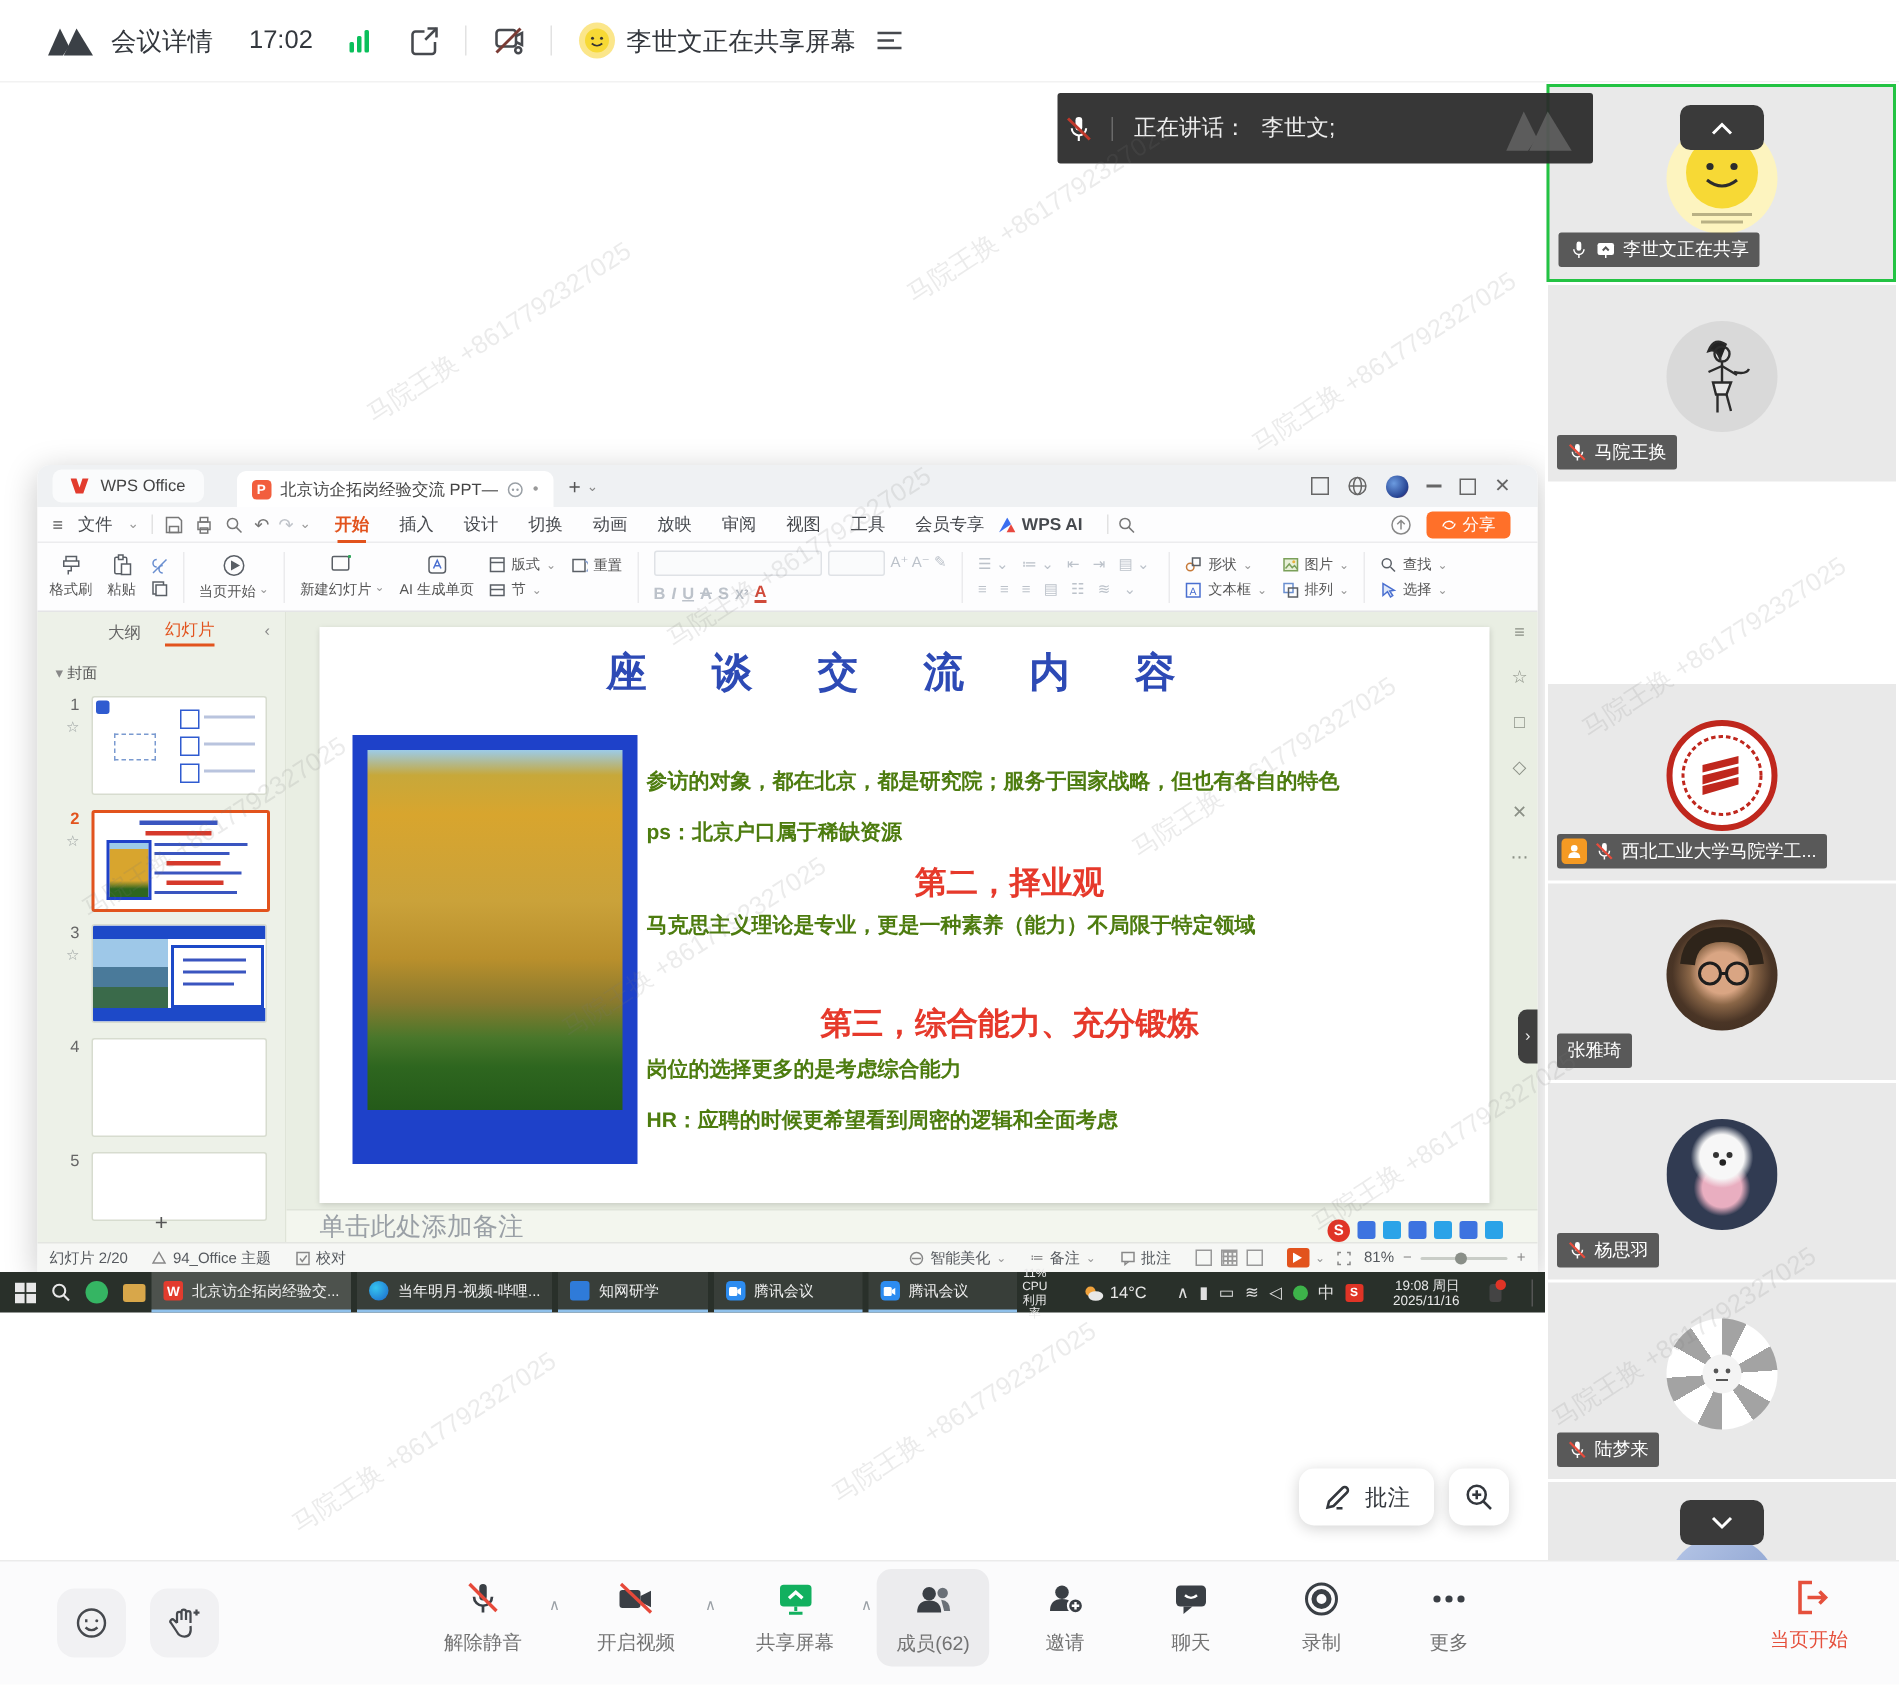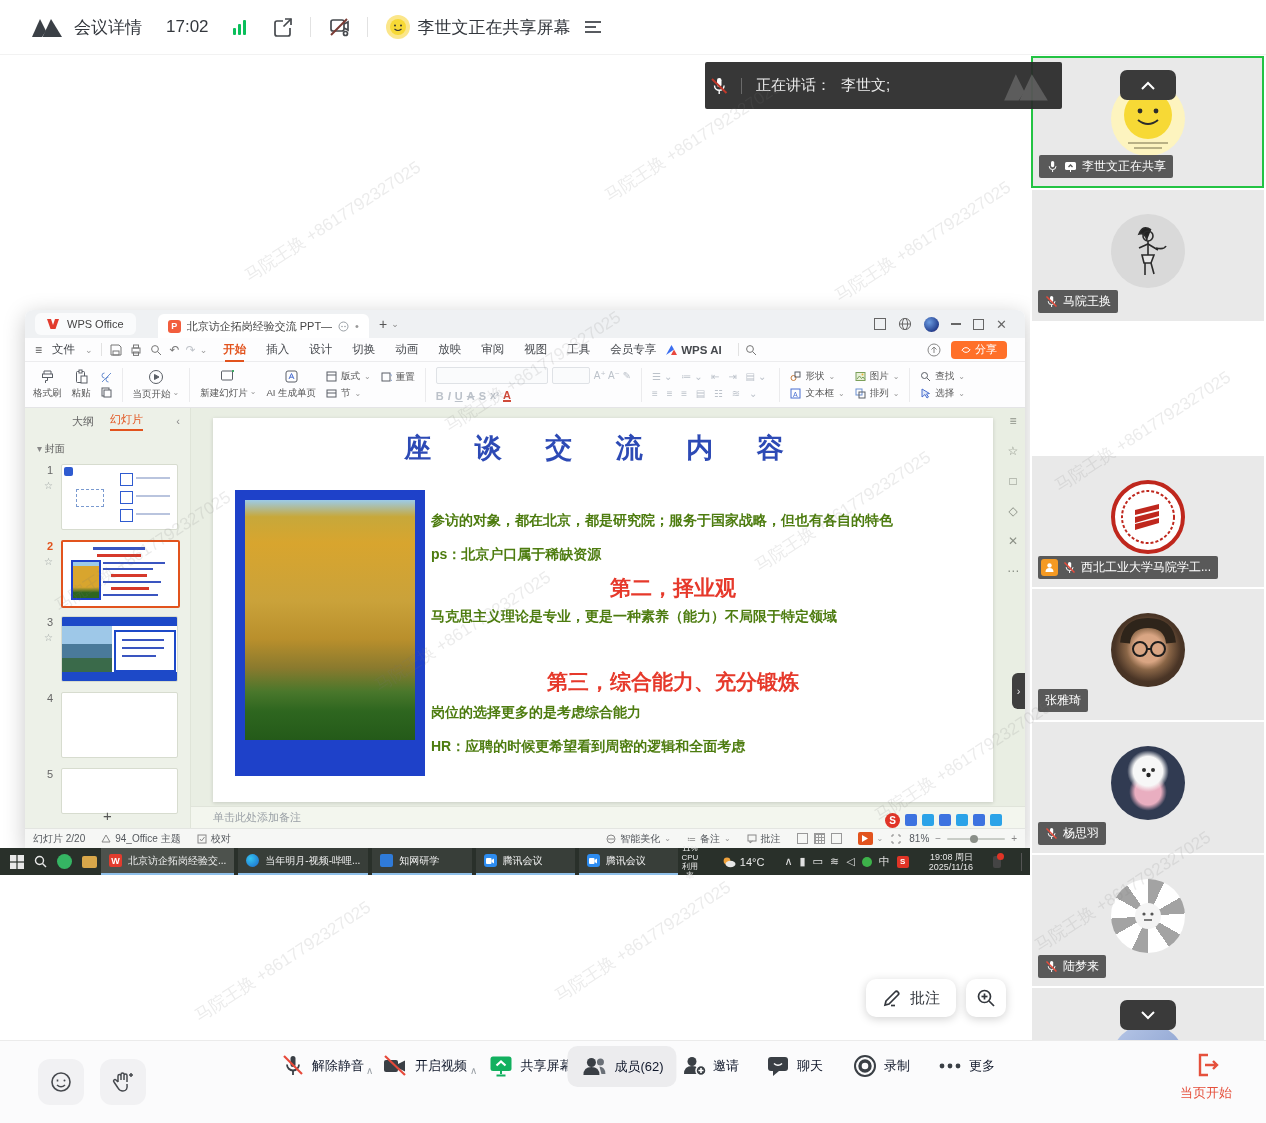--- a/index.html
+++ b/index.html
@@ -26,21 +26,21 @@
   .tile{position:absolute;left:2px;width:232px;height:131px;background:#e9e9e9;overflow:hidden;}
   .tile.active{left:1px;width:233px;height:132px;border:2px solid #23c343;box-sizing:border-box;}
   .ava{position:absolute;left:50%;top:24px;transform:translateX(-50%);width:74px;height:74px;border-radius:50%;overflow:hidden;}
   .chip{position:absolute;left:6px;bottom:8px;display:inline-flex;align-items:center;gap:5px;background:rgba(64,64,64,.85);color:#fff;font-size:12px;padding:3px 7px;border-radius:2px;max-width:210px;white-space:nowrap;}
   .chip .badge{width:17px;height:17px;background:#f59a23;border-radius:3px;display:flex;align-items:center;justify-content:center;margin-left:-4px;}
   .strip-btn{position:absolute;left:50%;transform:translateX(-50%);top:12px;width:56px;height:30px;background:#3a3a3a;border-radius:7px;display:flex;align-items:center;justify-content:center;z-index:3;}
 
   
   #bottombar{left:0;top:1040px;width:1266px;height:83px;background:#fbfbfc;border-top:1px solid #ebebeb;z-index:60;}
   .rb{position:absolute;top:18px;width:46px;height:46px;background:#f1f1f3;border-radius:12px;display:flex;align-items:center;justify-content:center;}
-  .ct{position:absolute;top:11px;transform:translateX(-50%);display:flex;flex-direction:row;align-items:center;gap:6px;font-size:13px;color:#0f172a;}
+  .ct{position:absolute;top:11px;transform:translateX(-50%);display:flex;flex-direction:column;align-items:center;gap:6px;font-size:13px;color:#737373;}
   .ct .ic{height:28px;display:flex;align-items:center;}
   .ct.hl{background:#ececee;border-radius:10px;padding:7px 13px 6px;top:5px;}
   .chv{position:absolute;top:24px;color:#9aa0a6;font-size:10px;}
   .leave{position:absolute;right:34px;top:11px;display:flex;flex-direction:column;align-items:center;gap:6px;font-size:13px;color:#e5503c;}
 
   
   #wps{left:25px;top:310px;width:1000px;height:538px;background:#fff;border-radius:8px 8px 0 0;box-shadow:0 5px 22px rgba(0,0,0,.22);z-index:5;}
   #wtabs{left:0;top:0;width:100%;height:28px;background:#eff1f3;border-radius:8px 8px 0 0;display:flex;align-items:center;box-sizing:border-box;padding:0 8px;}
   .hometab{height:22px;background:#fafbfc;border-radius:6px;display:flex;align-items:center;gap:6px;padding:0 12px;font-size:11px;color:#444;margin-left:2px;}
   .doctab{height:24px;background:#fff;border-radius:6px 6px 0 0;display:flex;align-items:center;gap:6px;padding:0 10px;font-size:11px;color:#444;margin-left:22px;align-self:flex-end;}
@@ -73,21 +73,21 @@
   #wedit{left:166px;top:98px;width:834px;height:398px;background:#e9eee3;}
   #slide{left:22px;top:10px;width:780px;height:384px;background:#fff;box-shadow:0 1px 4px rgba(0,0,0,.15);}
   .sl-title{left:0;top:12px;width:100%;text-align:center;font-size:27px;font-weight:bold;color:#2d4ab5;letter-spacing:18px;}
   .sl-h{left:140px;top:0;width:640px;text-align:center;font-size:21px;font-weight:bold;color:#e6392b;}
   .sl-p{left:218px;top:0;width:552px;font-size:14px;font-weight:bold;color:#4d7c0f;}
   #slimg{left:22px;top:72px;width:190px;height:286px;background:#1e41c9;}
   #slimg .photo{position:absolute;left:10px;top:10px;right:10px;height:240px;
     background:linear-gradient(180deg,#9ccbe8 0%,#c7a83a 7%,#d8a52e 18%,#caa23a 42%,#b98f2c 58%,#8a7a2e 70%,#49772b 80%,#2e661f 88%,#245a19 100%);}
   .vstrip{left:812px;top:6px;width:20px;display:flex;flex-direction:column;align-items:center;gap:16px;color:#8b9086;font-size:12px;}
   .handle{left:821px;top:265px;width:13px;height:36px;background:#3f3f3f;border-radius:6px 0 0 6px;color:#eee;display:flex;align-items:center;justify-content:center;font-size:11px;}
-  #wnotes{left:166px;top:496px;width:834px;height:22px;background:#f3f6ee;border-top:1px solid #e0e4da;display:flex;align-items:center;padding-left:22px;box-sizing:border-box;font-size:11px;color:#9aa0a6;}
+  #wnotes{left:166px;top:496px;width:834px;height:22px;background:#f3f6ee;border-top:1px solid #e0e4da;display:flex;align-items:center;padding-left:22px;box-sizing:border-box;font-size:17px;color:#9aa0a6;}
   #wstatus{left:0;top:518px;width:100%;height:20px;background:#f6f7f5;border-top:1px solid #e3e5e1;display:flex;align-items:center;font-size:10px;color:#55595e;box-sizing:border-box;padding:0 8px;}
   #wstatus .sgap{margin-right:16px;display:flex;align-items:center;gap:4px;white-space:nowrap;}
   .slider{width:58px;height:2px;background:#c9cdc7;border-radius:1px;position:relative;}
   .slider i{position:absolute;left:40%;top:-3px;width:8px;height:8px;border-radius:50%;background:#8a8f88;}
 
   
   #sogou{left:885px;top:812px;height:16px;display:flex;align-items:center;gap:5px;z-index:7;}
   #sogou .s{width:15px;height:15px;border-radius:50%;background:#e03426;color:#fff;font-size:10px;font-weight:bold;display:flex;align-items:center;justify-content:center;}
   #sogou .b{width:12px;height:12px;border-radius:2px;background:#3d73e0;}
   #sogou .b.alt{background:#2ba3e8;}

